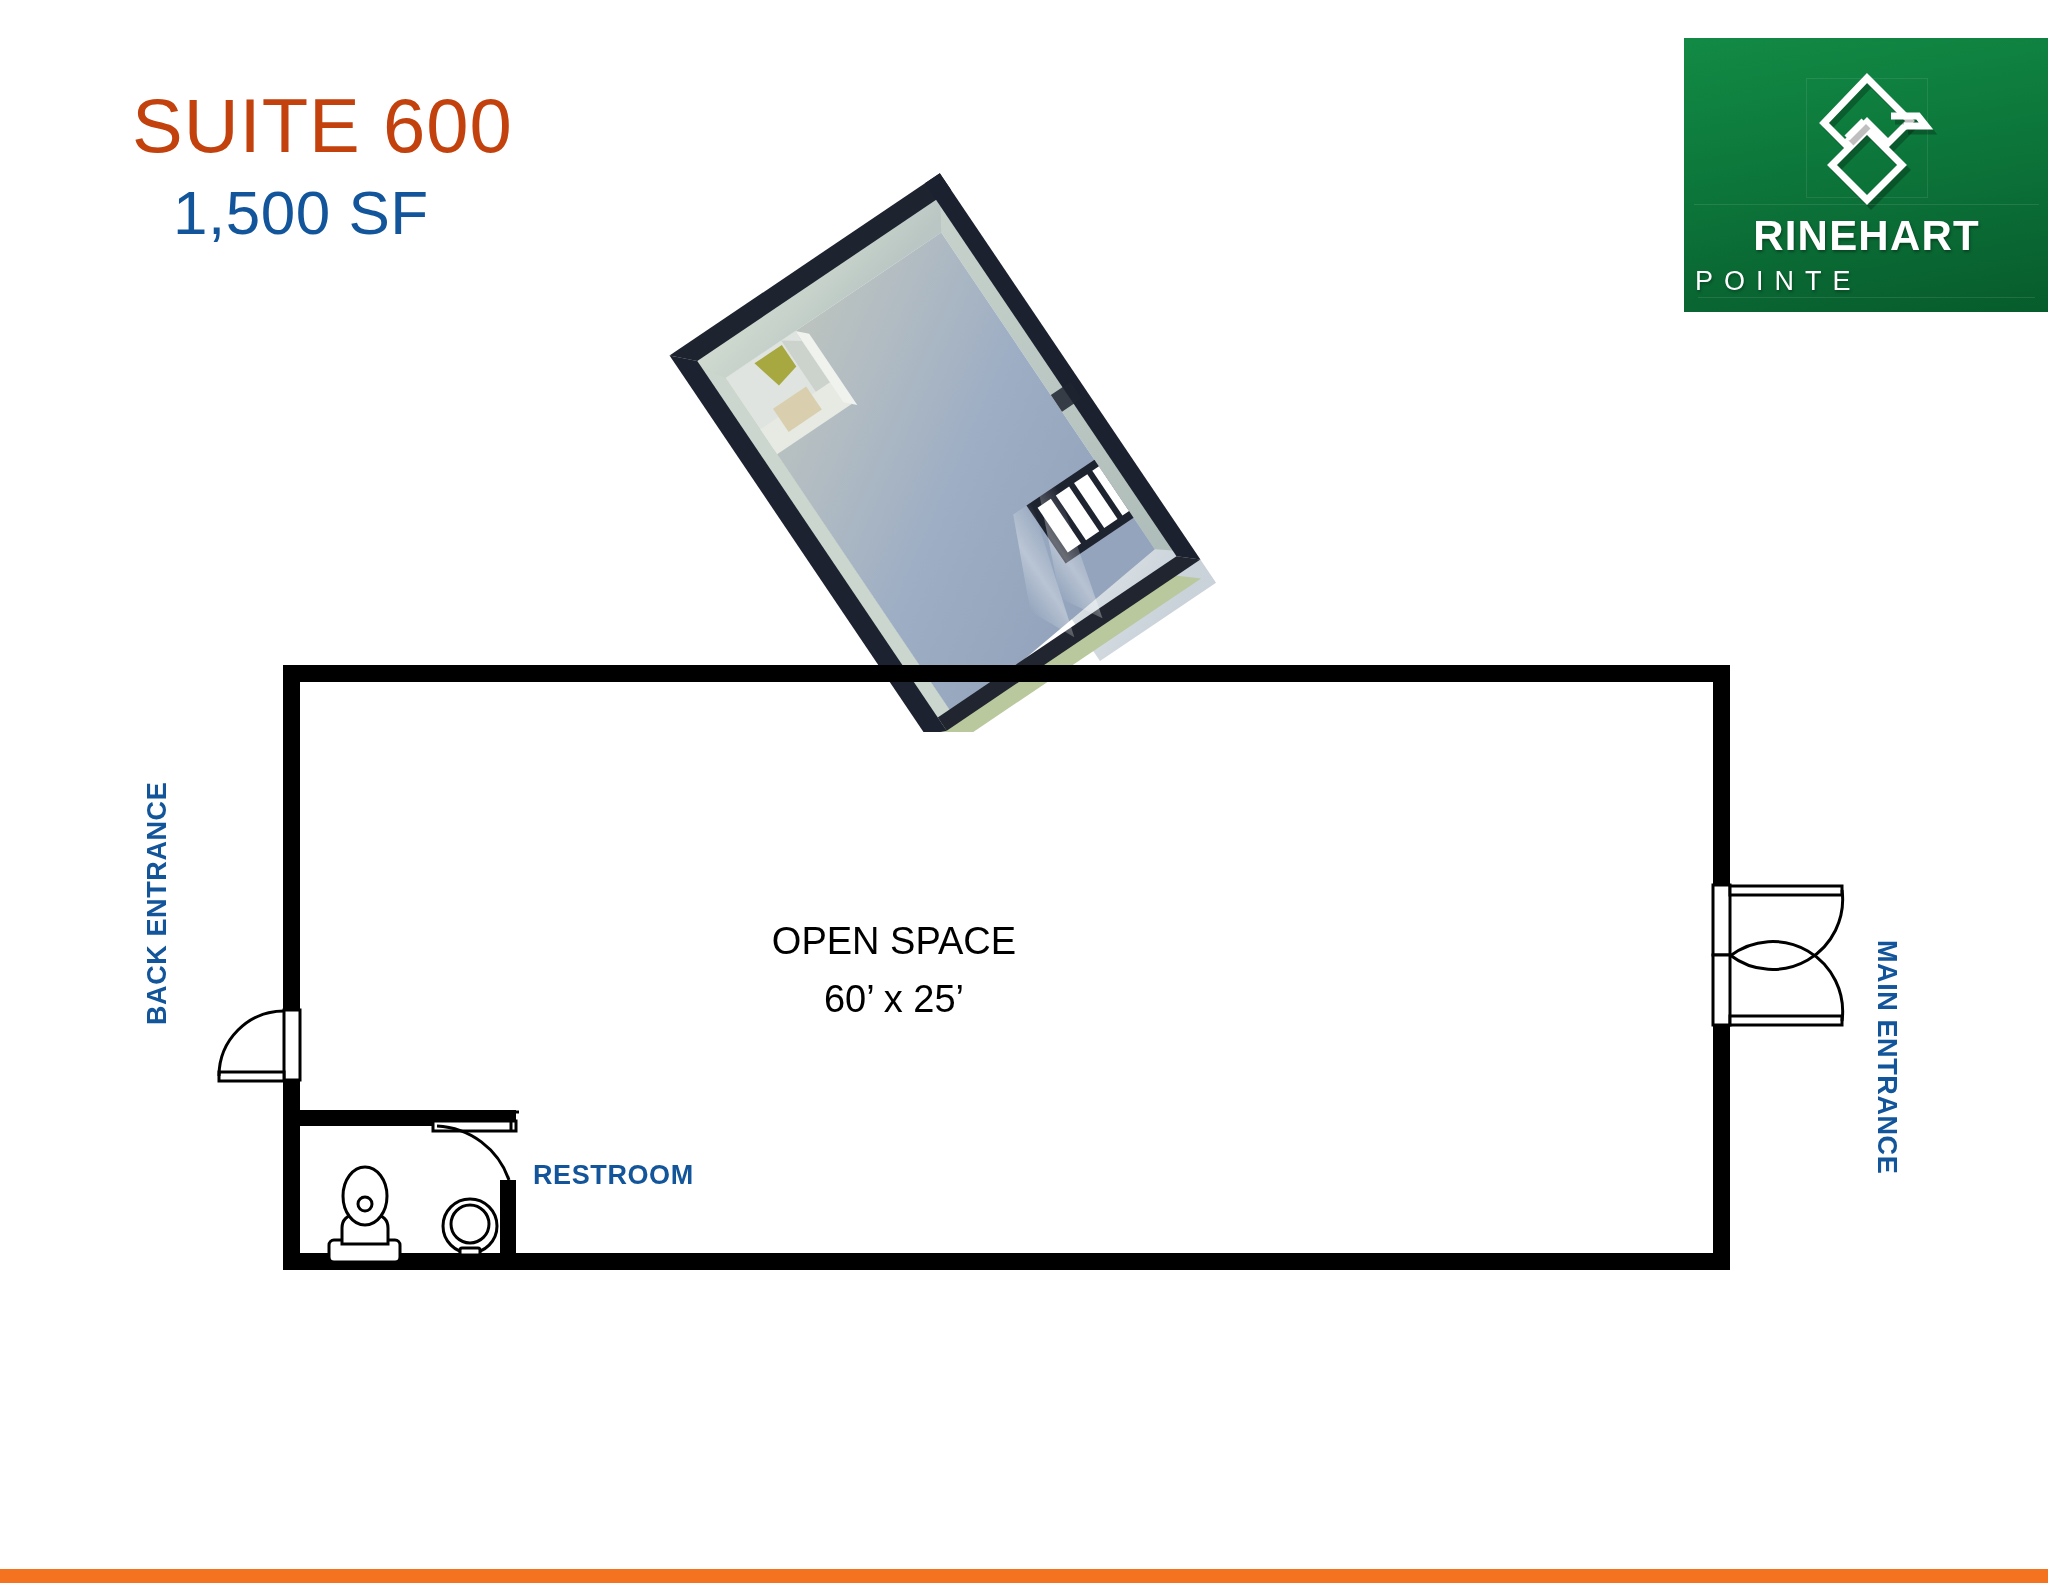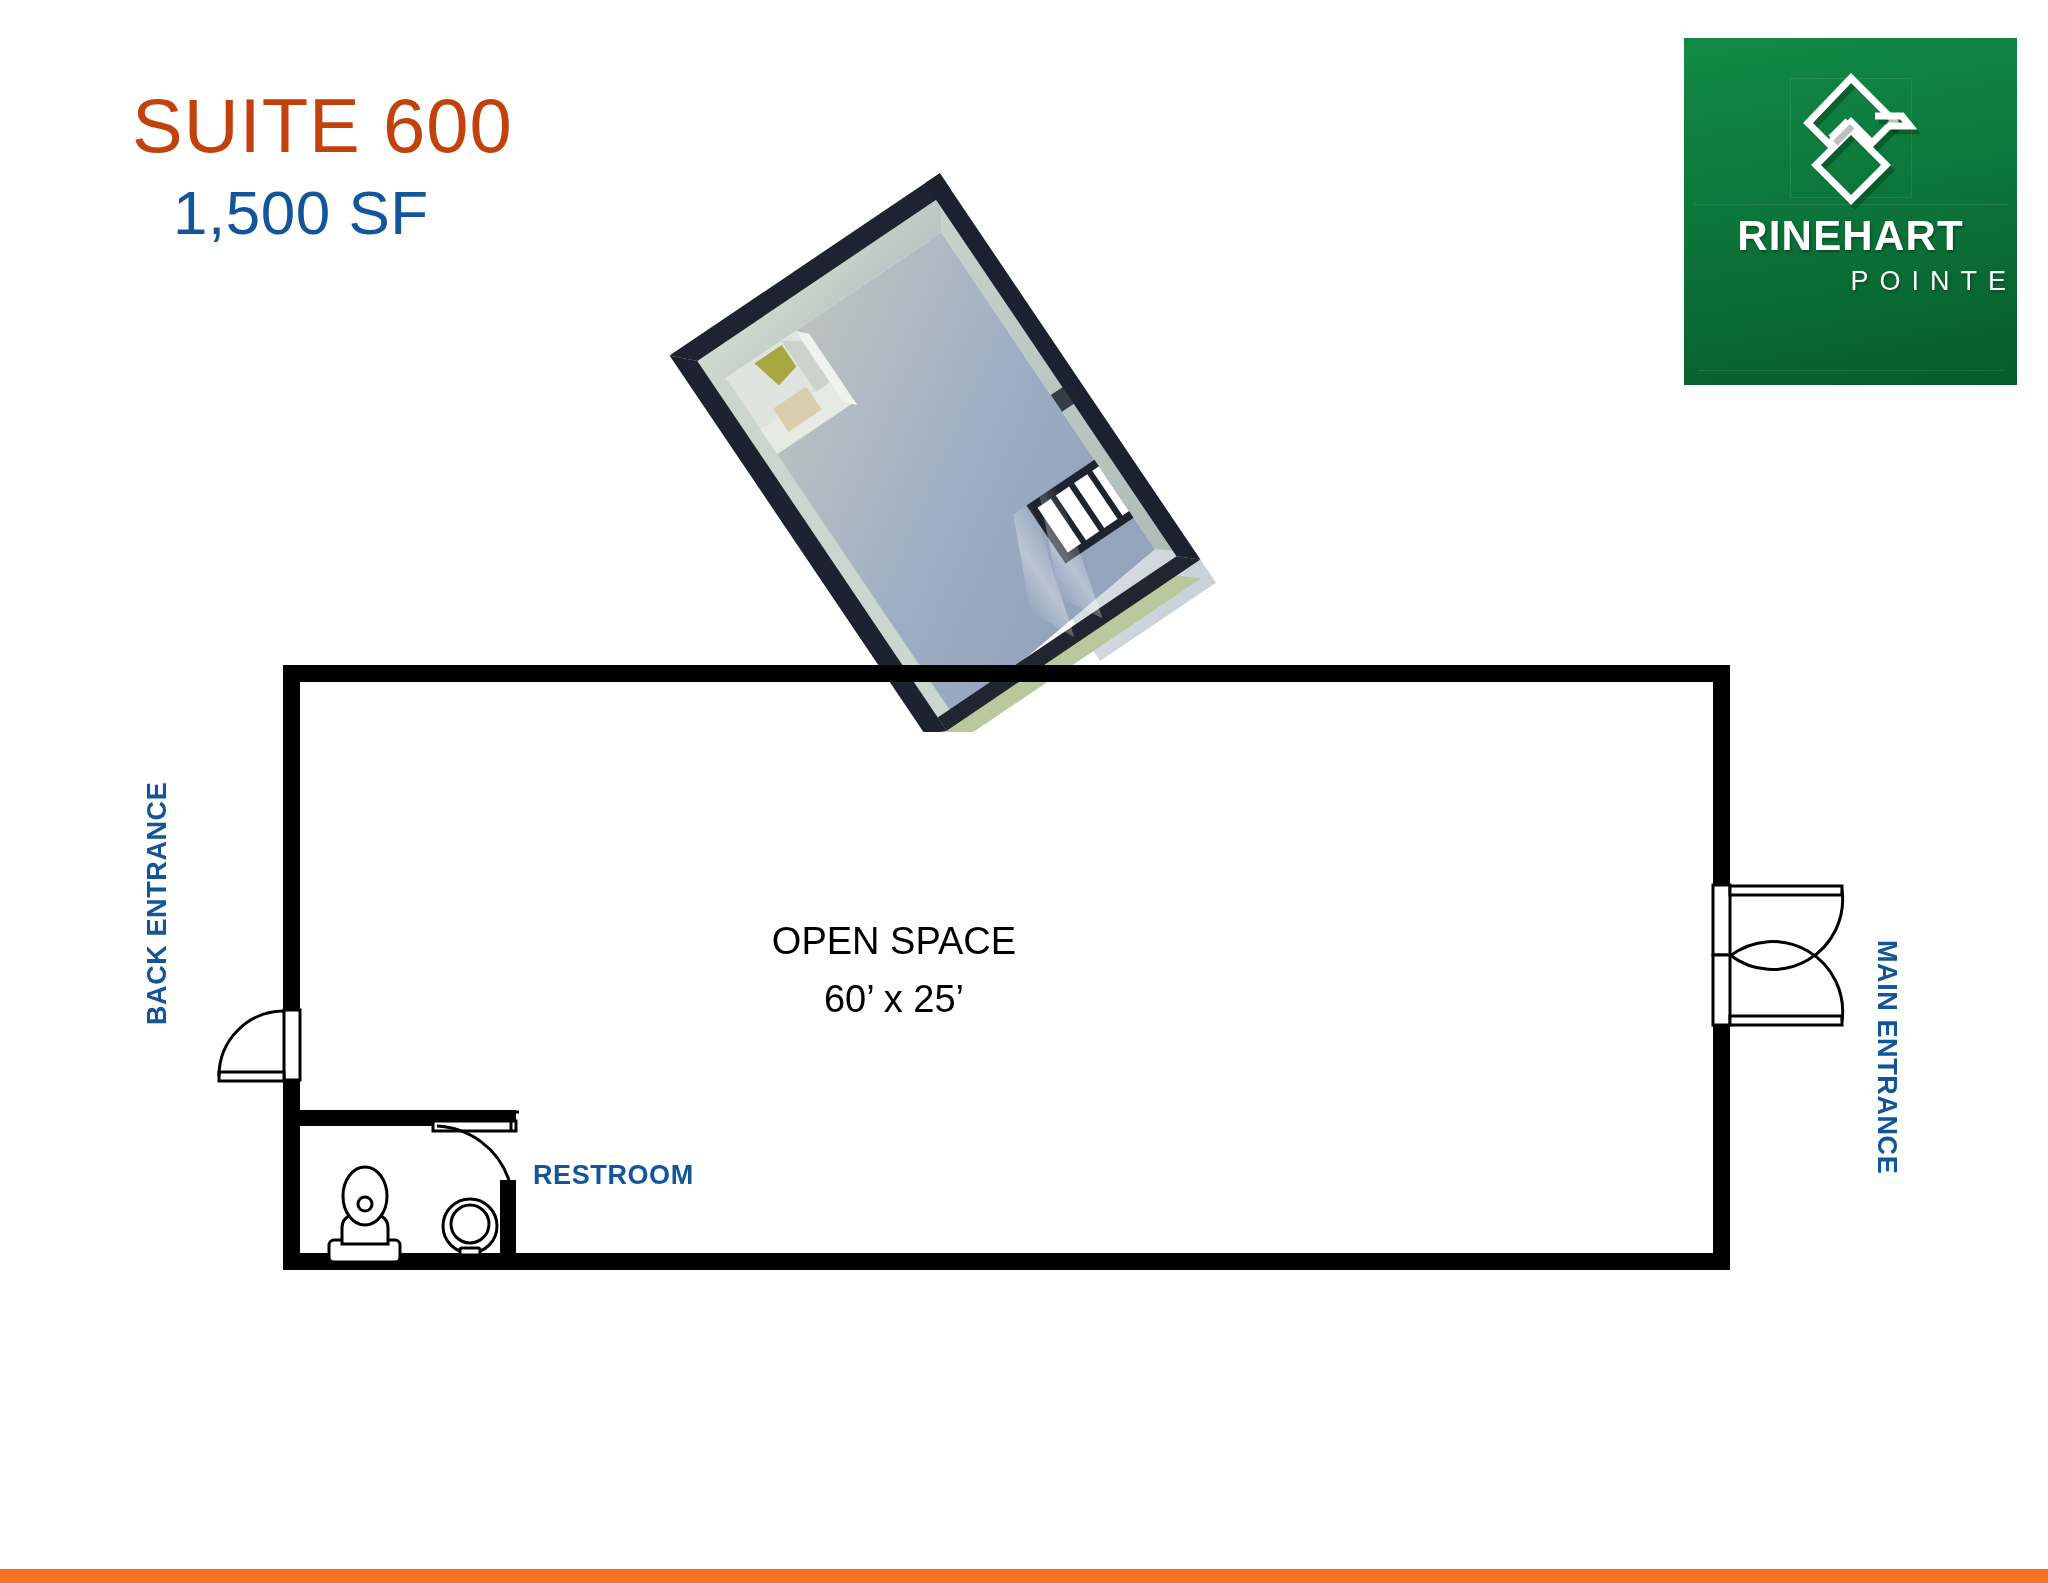--- a/index.html
+++ b/index.html
@@ -39,23 +39,24 @@
     white-space: nowrap;
     margin-left: 41px;
   }
 
   
   #logo-block {
     position: absolute;
     left: 1684px;
     top: 38px;
     width: 333px;
-    height: 347px;
+    height: 274px;
     background: linear-gradient(170deg, #128a45 0%, #0d7a3c 38%, #0a6a34 70%, #075c2c 100%);
     overflow: hidden;
+    padding-left: 32px;
   }
   #logo-mark {
     position: absolute;
     left: 50%;
     top: 22px;
     transform: translateX(-50%);
   }
   #logo-inner-frame {
     position: absolute;
     left: 50%;
@@ -90,21 +91,21 @@
     color: #ffffff;
     font-size: 42px;
     font-weight: 700;
     letter-spacing: 1.2px;
     text-shadow: 1px 2px 3px rgba(0,0,0,0.35);
   }
   #logo-sub {
     position: absolute;
     left: 0; right: 0;
     top: 228px;
-    text-align: right;
+    text-align: left;
     color: #ffffff;
     font-size: 27px;
     font-weight: 400;
     letter-spacing: 11px;
     text-indent: 11px;
     text-shadow: 1px 2px 3px rgba(0,0,0,0.3);
   }
 
   
   #render-3d {

